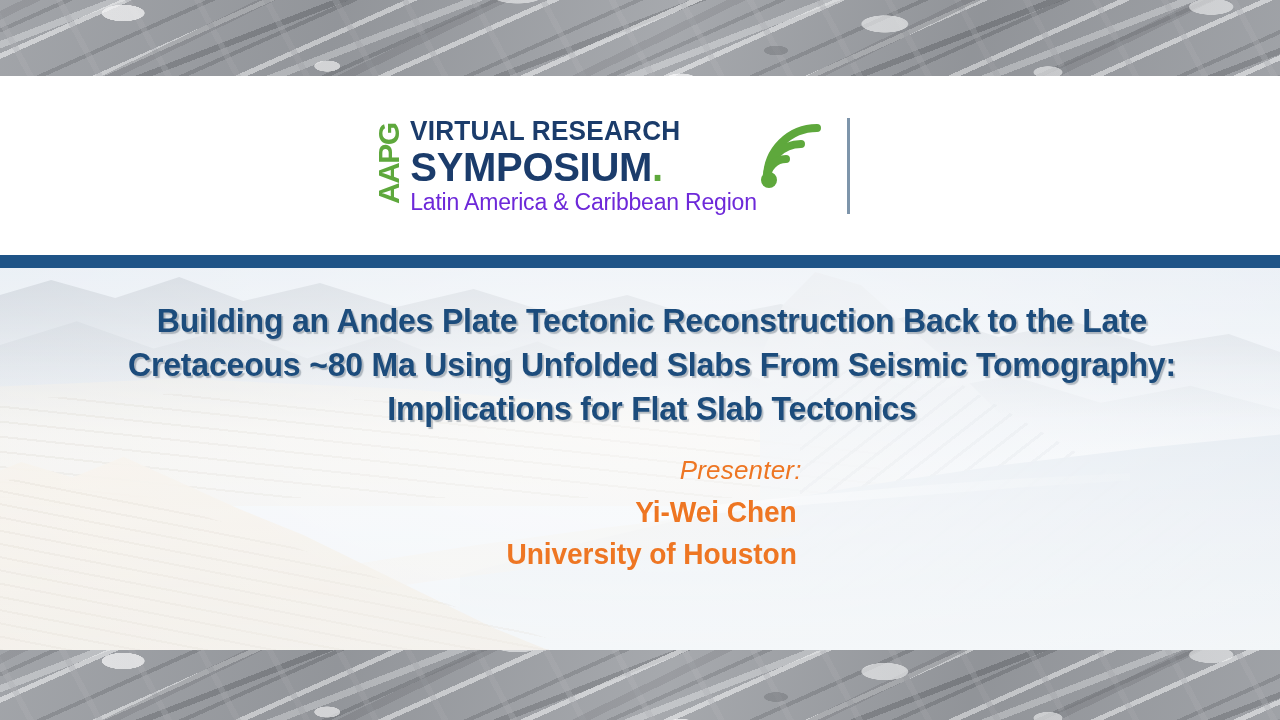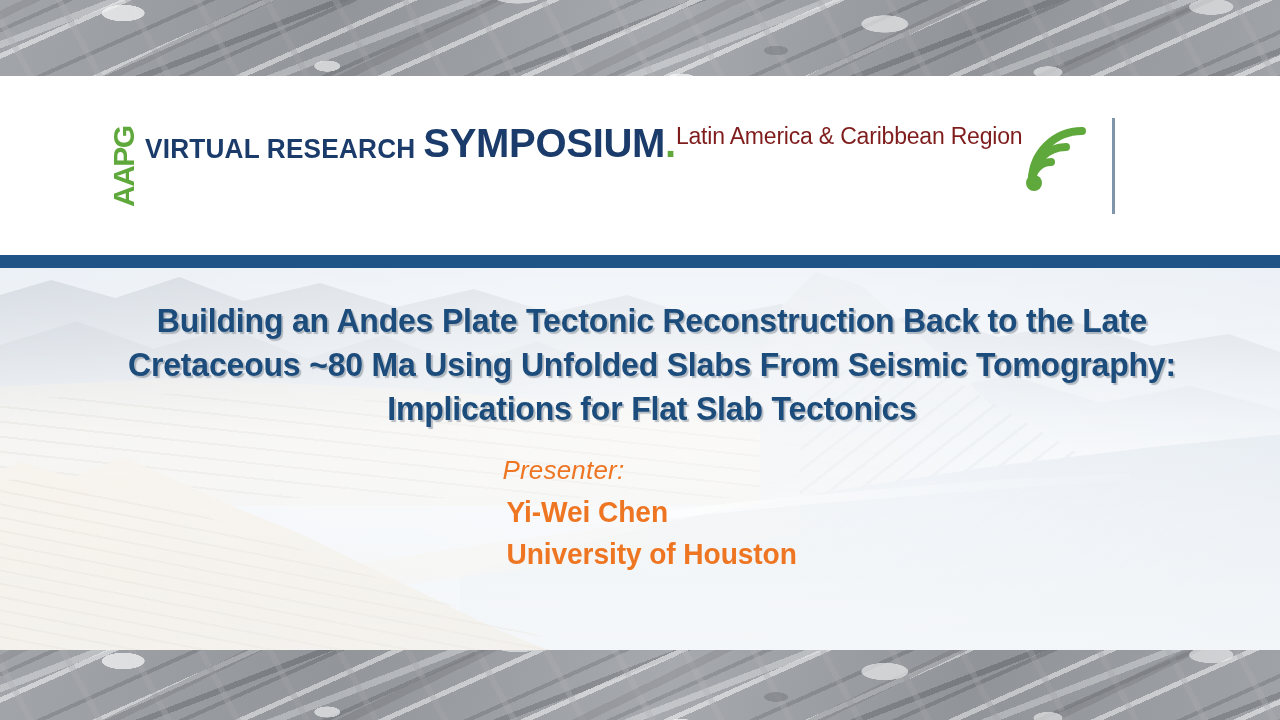--- a/index.html
+++ b/index.html
@@ -143,20 +143,21 @@
     line-height: 1;
     font-family: "Liberation Sans", sans-serif;
     height: 86px;
     display: flex;
     align-items: center;
     justify-content: center;
     margin-top: 3px;
   }
   .vrs-text {
     display: flex;
+    flex-direction: column;
     line-height: 1;
   }
   .vrs-row1 {
     display: flex;
     align-items: flex-end;
   }
   .vrs-line1 {
     color: #1B3C6B;
     font-weight: bold;
     font-size: 27px;
@@ -177,21 +178,21 @@
     display: flex;
     align-items: flex-end;
     text-align: center;
   }
   .sym-dot {
     color: #5EA83C;
     font-size: 40px;
     line-height: 1;
   }
   .vrs-line3 {
-    color: #7f1d1d;
+    color: #6d28d9;
     font-weight: normal;
     font-size: 23px;
     letter-spacing: -.2px;
     line-height: 1;
     margin-top: 4px;
     font-family: "Liberation Sans", sans-serif;
   }
   .wifi-wrap {
     position: relative;
     width: 60px;
@@ -413,21 +414,21 @@
     font-family: "Liberation Sans", sans-serif;
     font-weight: bold;
     font-size: 33.5px;
     line-height: 44px;
     letter-spacing: -.2px;
     transform: scaleX(.955);
     text-shadow: 2px 2px 1px rgba(90,105,120,.42);
   }
   .presenter-block {
     margin-top: 26px;
-    text-align: left;
+    text-align: right;
     line-height: 1;
   }
   .presenter-label {
     color: #EE7623;
     font-family: "Liberation Sans", sans-serif;
     font-style: italic;
     font-weight: normal;
     font-size: 26px;
     letter-spacing: .2px;
     display: block;

